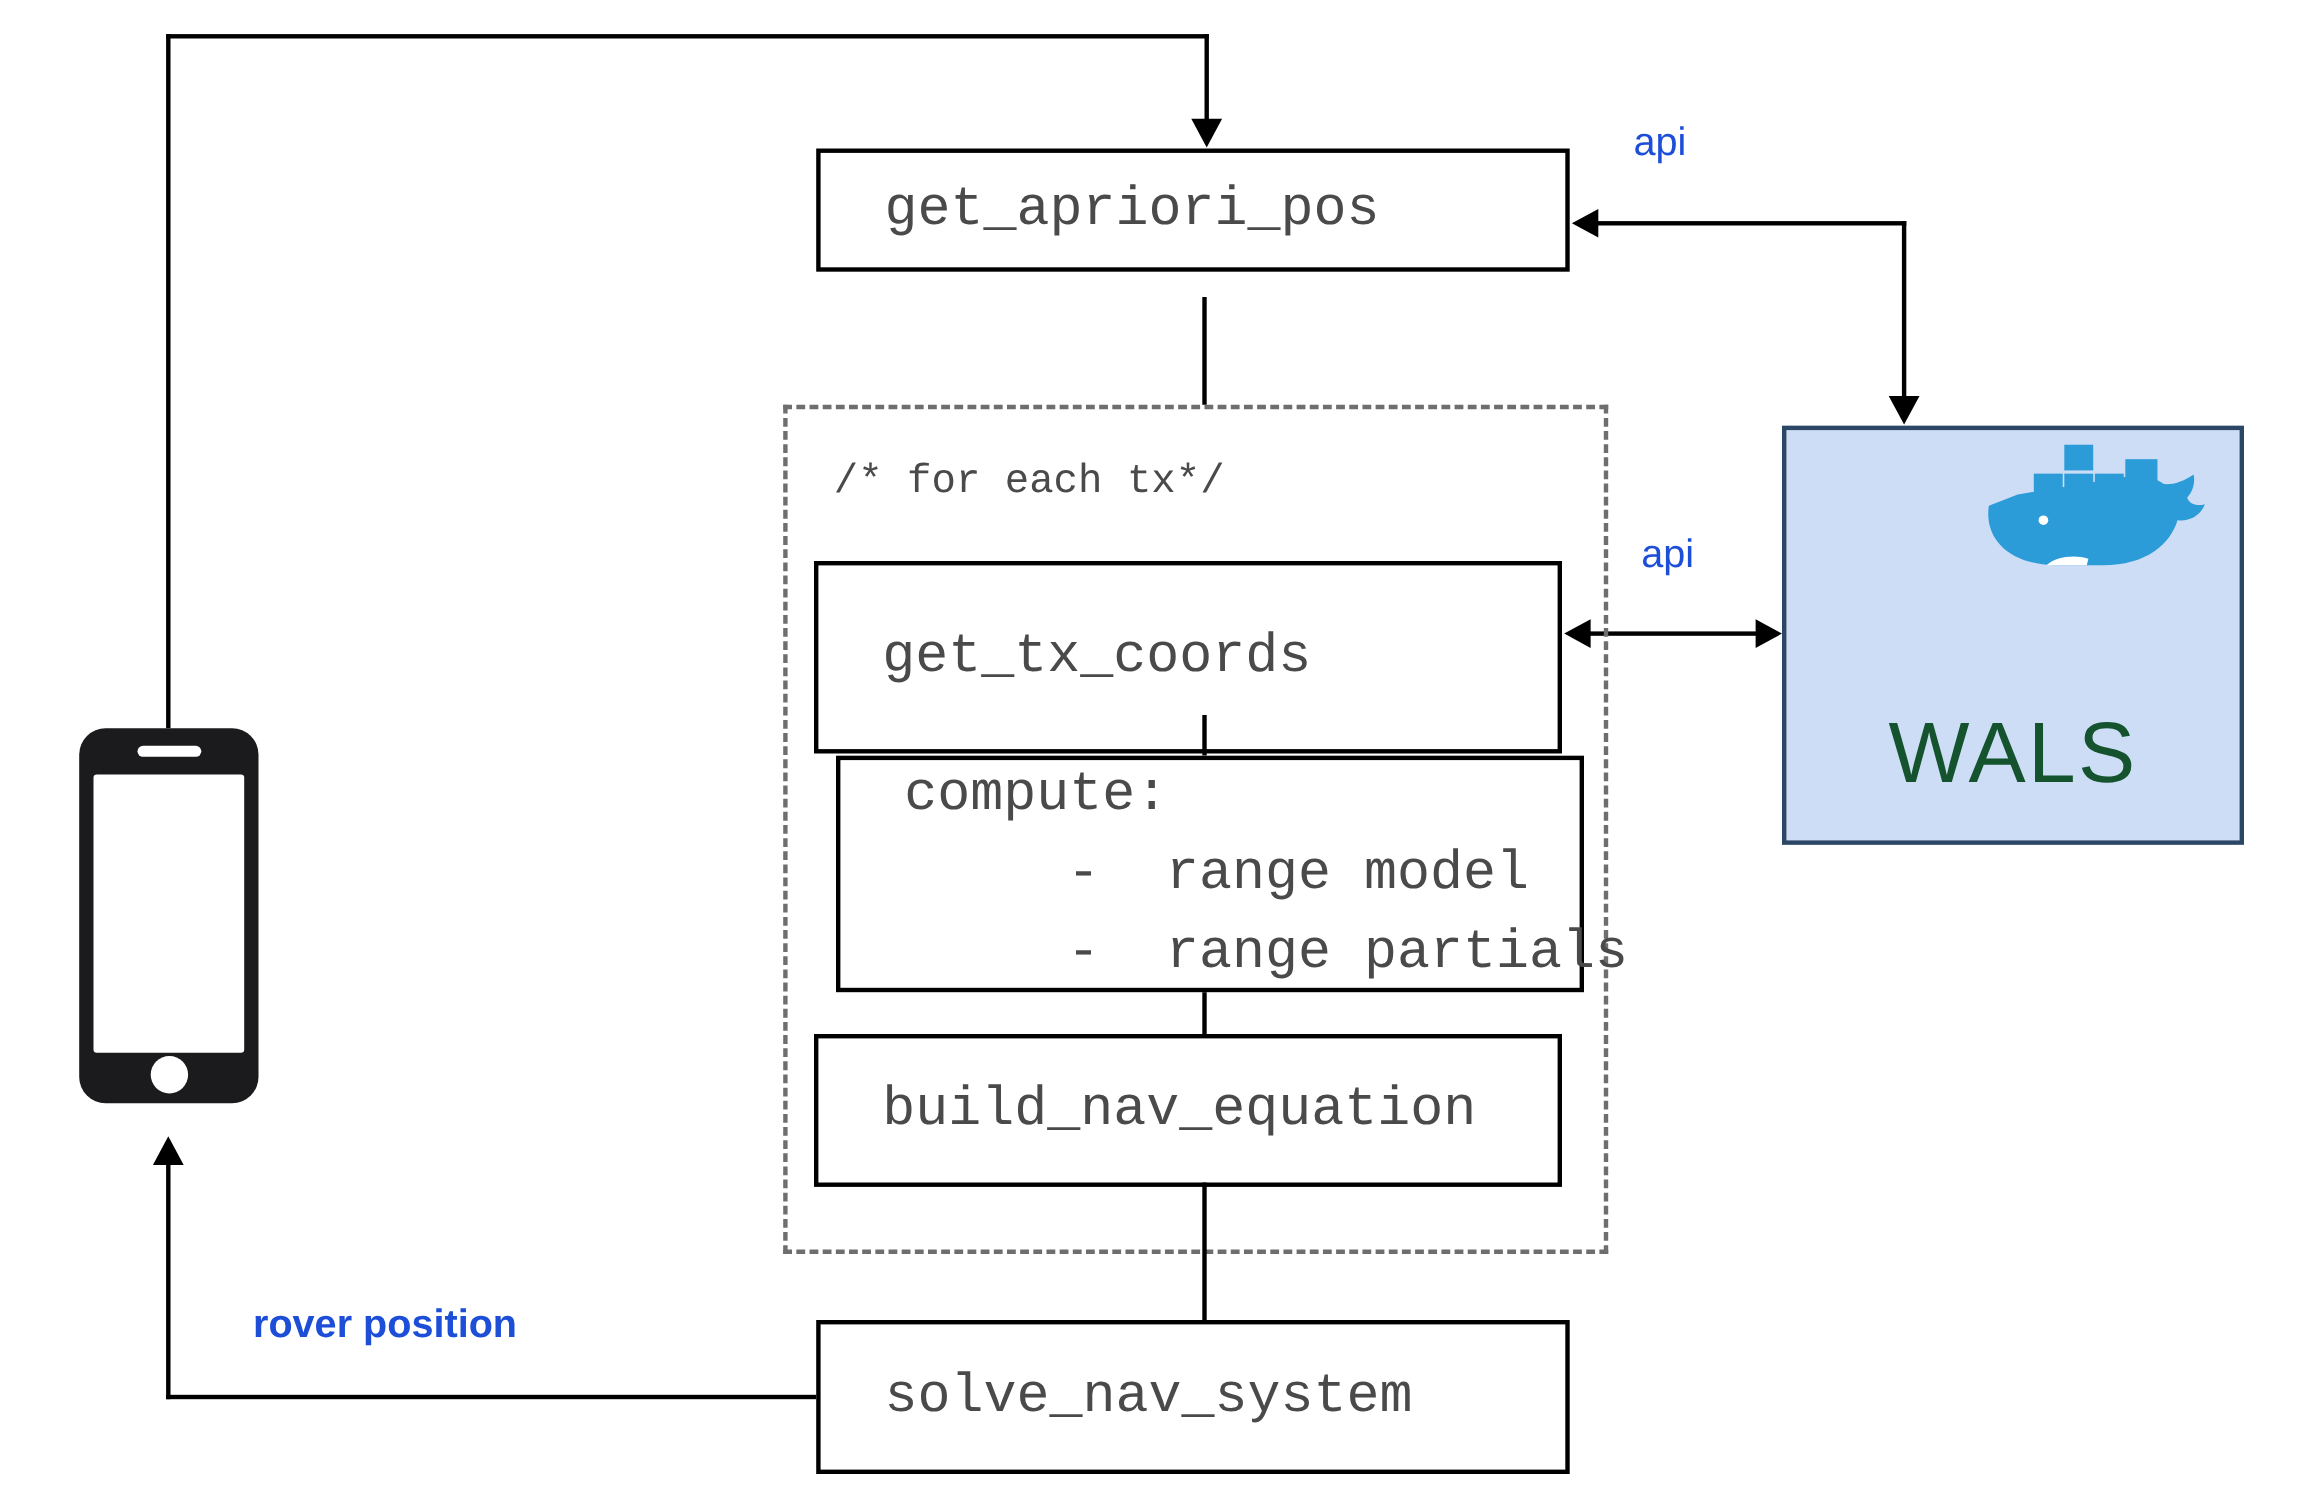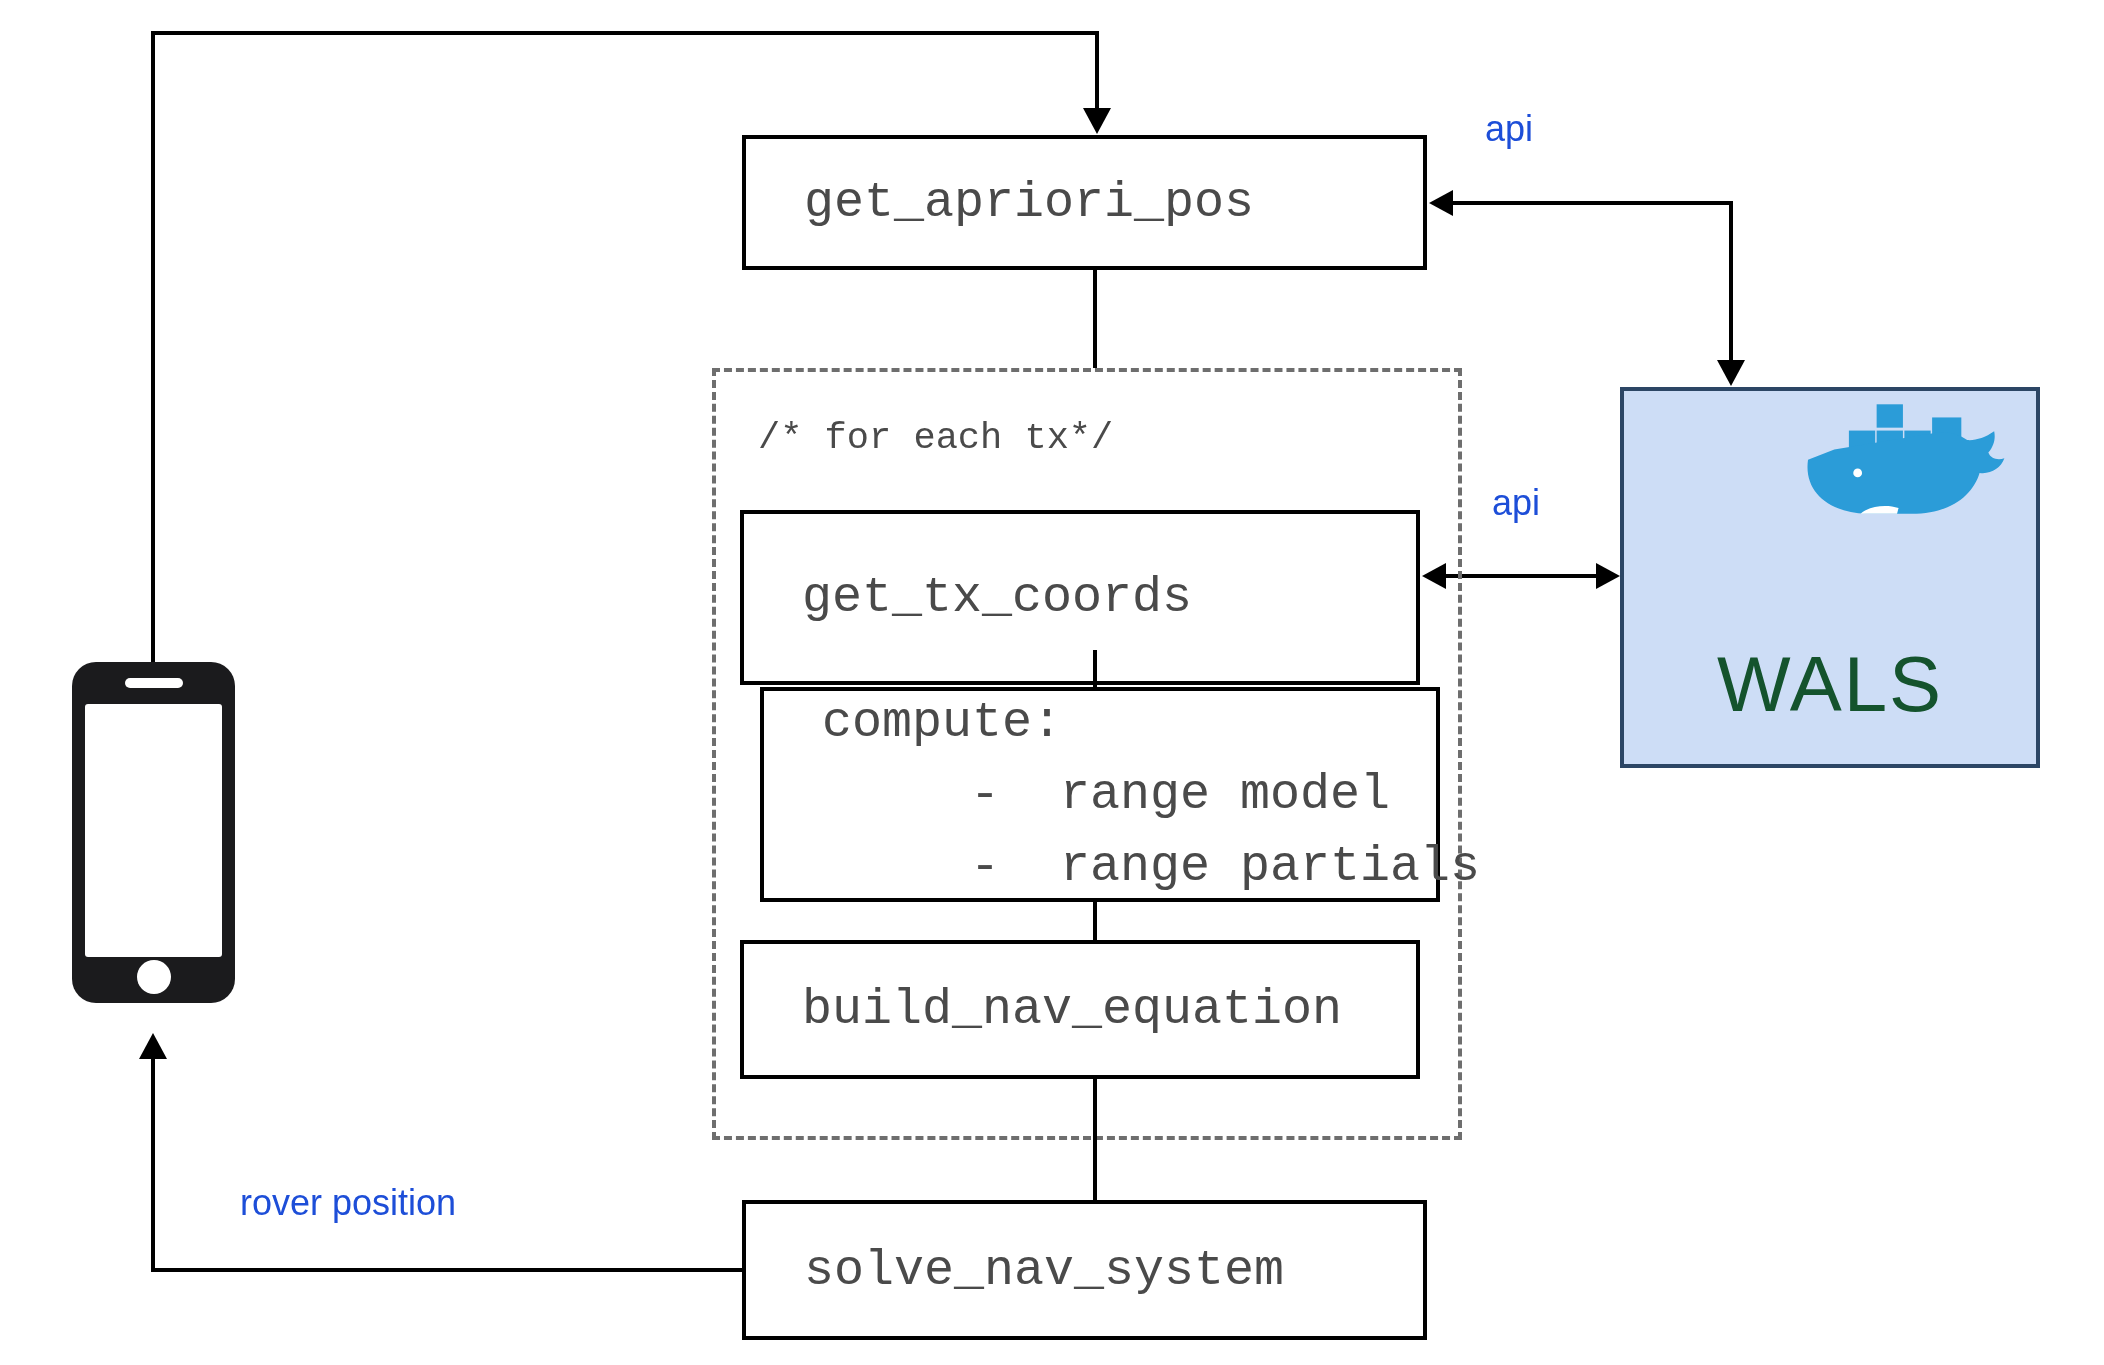--- a/index.html
+++ b/index.html
@@ -57,21 +57,21 @@
 <body>
 
 <div id="stage">
 
   <div class="line vline" style="left:151px;top:31px;height:631px;"></div>
   <div class="line hline" style="left:151px;top:31px;width:948px;"></div>
   <div class="line vline" style="left:1095px;top:31px;height:80px;"></div>
   <div class="arrow arrow-down" style="left:1083px;top:108px;"></div>
 
 
-  <div class="code-box" style="left:742px;top:135px;width:685px;height:135px;">
+  <div class="code-box" style="left:742px;top:135px;width:685px;height:112px;">
     <span>get_apriori_pos</span>
   </div>
 
   <div class="line vline" style="left:1093px;top:270px;height:98px;"></div>
 
   <div class="arrow arrow-left" style="left:1429px;top:190px;"></div>
   <div class="line hline" style="left:1449px;top:201px;width:284px;"></div>
   <div class="line vline" style="left:1729px;top:201px;height:162px;"></div>
   <div class="arrow arrow-down" style="left:1717px;top:360px;"></div>
   <div class="label" style="left:1485px;top:108px;">api</div>
@@ -104,21 +104,21 @@
 
   <div class="line vline" style="left:1093px;top:1075px;height:125px;"></div>
 
   <div class="code-box" style="left:742px;top:1200px;width:685px;height:140px;">
     <span>solve_nav_system</span>
   </div>
 
   <div class="line hline" style="left:151px;top:1268px;width:591px;"></div>
   <div class="line vline" style="left:151px;top:1058px;height:214px;"></div>
   <div class="arrow arrow-up" style="left:139px;top:1033px;"></div>
-  <div class="label" style="left:240px;top:1182px;">rover position</div>
+  <div class="label" style="left:230px;top:1182px;font-weight:bold;">rover position</div>
 
   <div class="phone">
     <div class="speaker"></div>
     <div class="screen"></div>
     <div class="home"></div>
   </div>
 
   <div class="wals-box">
     <svg class="docker-icon" viewBox="0 0 300 200">
       <g fill="#2b9cd8">

